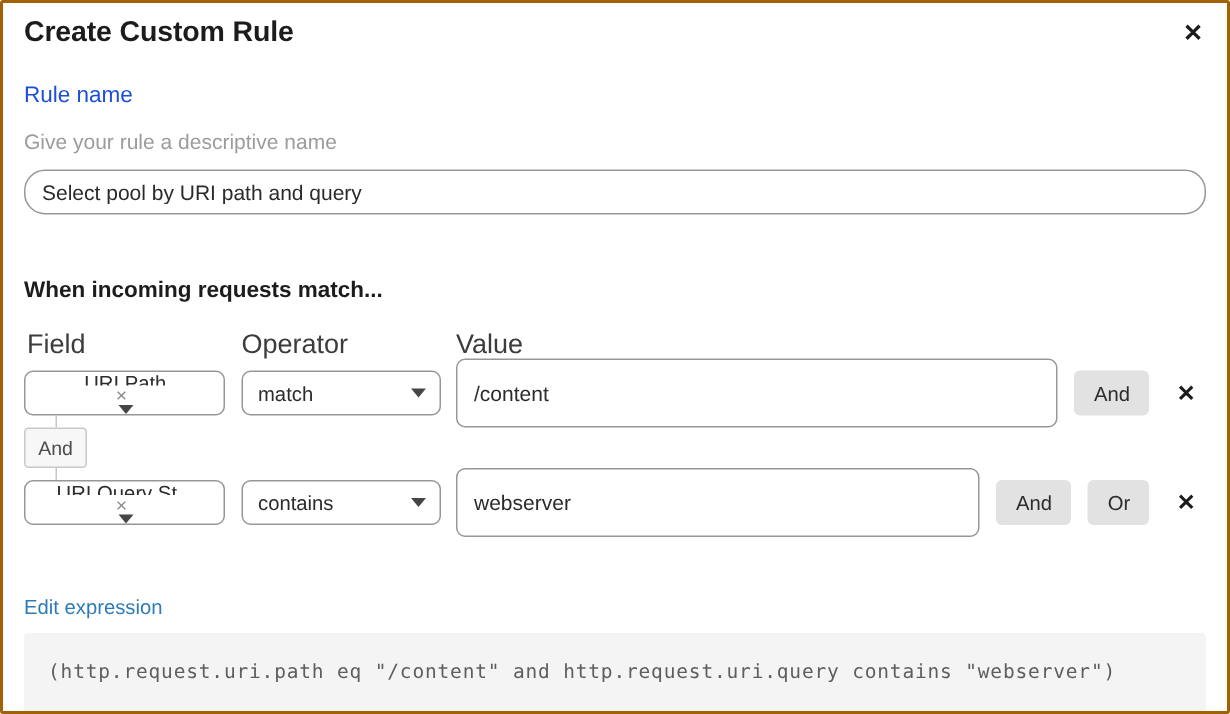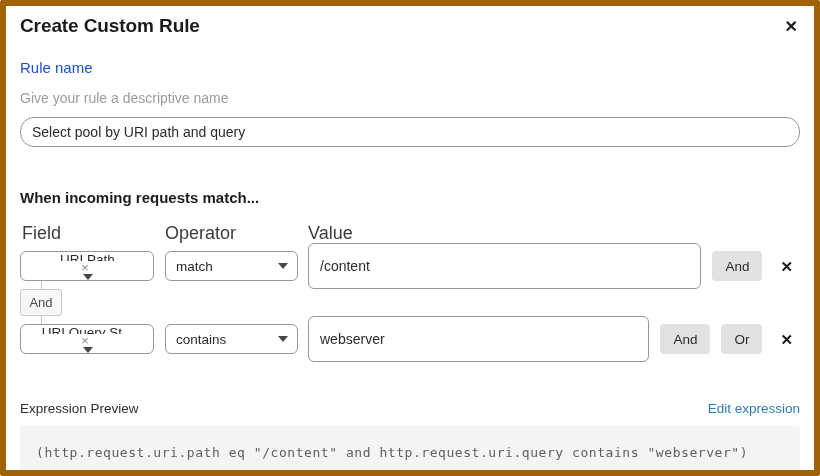--- a/index.html
+++ b/index.html
@@ -5,21 +5,21 @@
   * { box-sizing: border-box; }
   html, body { margin: 0; padding: 0; background: #fff; }
   body {
     width: 820px; height: 476px;
     font-family: "Liberation Sans", sans-serif;
     color: #2d2d2d;
   }
   .modal {
     width: 820px; height: 476px;
     background: #fff;
-    border: 6px solid #a16207;
+    border: 2px solid #a16207;
     border-radius: 2px;
     padding: 0 14px;
     overflow: hidden;
   }
   
   .modal-header {
     display: flex; justify-content: space-between; align-items: flex-start;
     margin-top: 9px;
   }
   .modal-title {
@@ -156,18 +156,17 @@
       <span class="caret"></span>
     </div>
     <input class="value-input" type="text" value="webserver" style="">
     <button class="logic-btn">And</button>
     <button class="logic-btn">Or</button>
     <span class="remove-x">✕</span>
   </div>
 
   
   <div class="expr-header">
-    <div class="expr-label">Expression Preview</div>
     <a class="expr-edit-link" href="#" style="color: rgb(46, 124, 181);">Edit expression</a>
   </div>
   <div class="expr-code">(http.request.uri.path eq "/content" and http.request.uri.query contains "webserver")</div>
 
 </div>
 
 </body></html>

